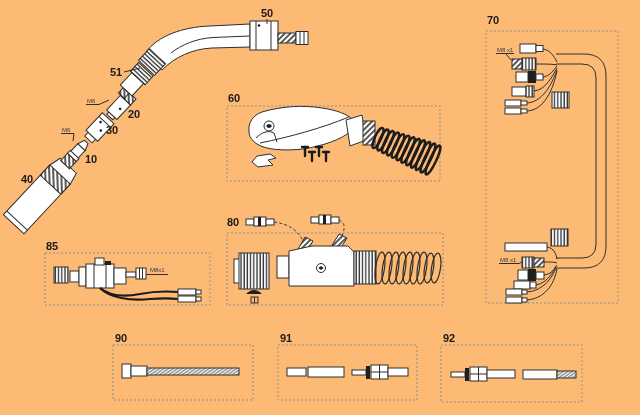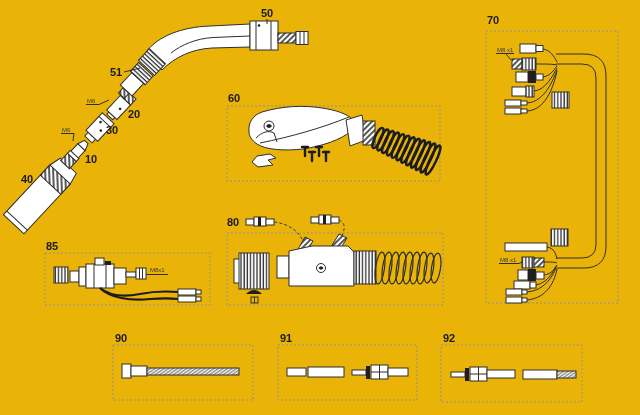--- a/index.html
+++ b/index.html
@@ -1,16 +1,16 @@
 <!DOCTYPE html>
 <html><head>
 <meta charset="utf-8">
 <style>
   html,body{margin:0;padding:0;background:#ffffff;}
-  .stage{position:relative;width:640px;height:415px;background:#eab308;overflow:hidden;
+  .stage{position:relative;width:640px;height:415px;background:#fdba74;overflow:hidden;
          font-family:"Liberation Sans",sans-serif;}
   svg{display:block}
   .fw{fill:#ffffff;stroke:#2e2e2e;stroke-width:1}
   .ln{fill:none;stroke:#2e2e2e;stroke-width:1}
   .fd{fill:#1f1f1f;stroke:none}
   .wire{fill:none;stroke:#2e2e2e;stroke-width:1}
   .wire2{fill:none;stroke:#1c1c1c;stroke-width:2.2}
   .dash{fill:none;stroke:#3a3a3a;stroke-width:1;stroke-dasharray:3 2.2}
   .box{fill:none;stroke:#909090;stroke-width:1;stroke-dasharray:2 2}
   .lab{font:bold 11px "Liberation Sans",sans-serif;fill:#1b1b1b}

